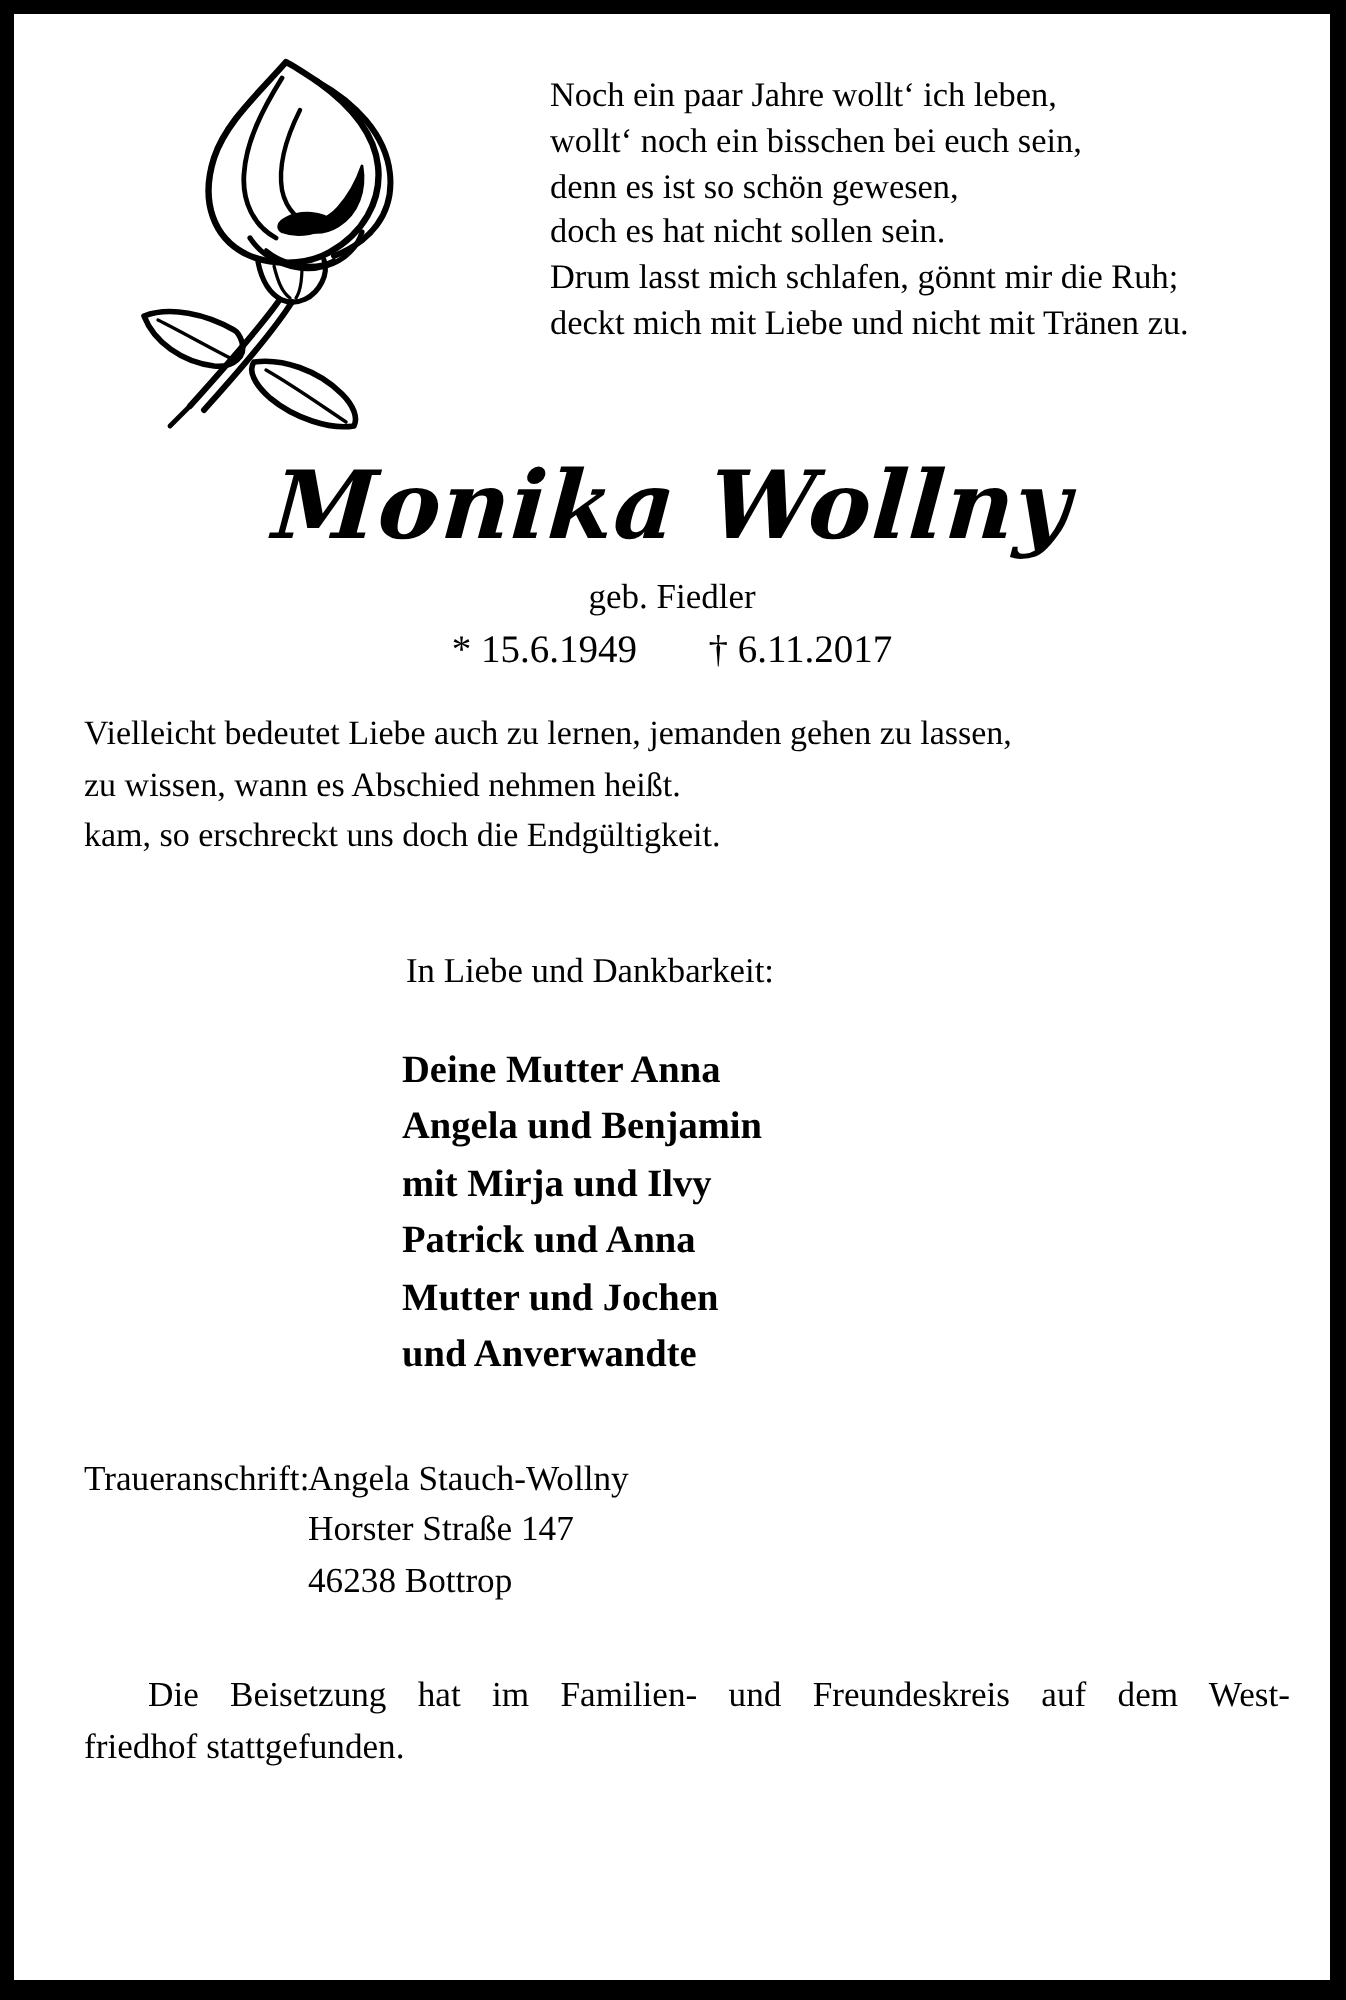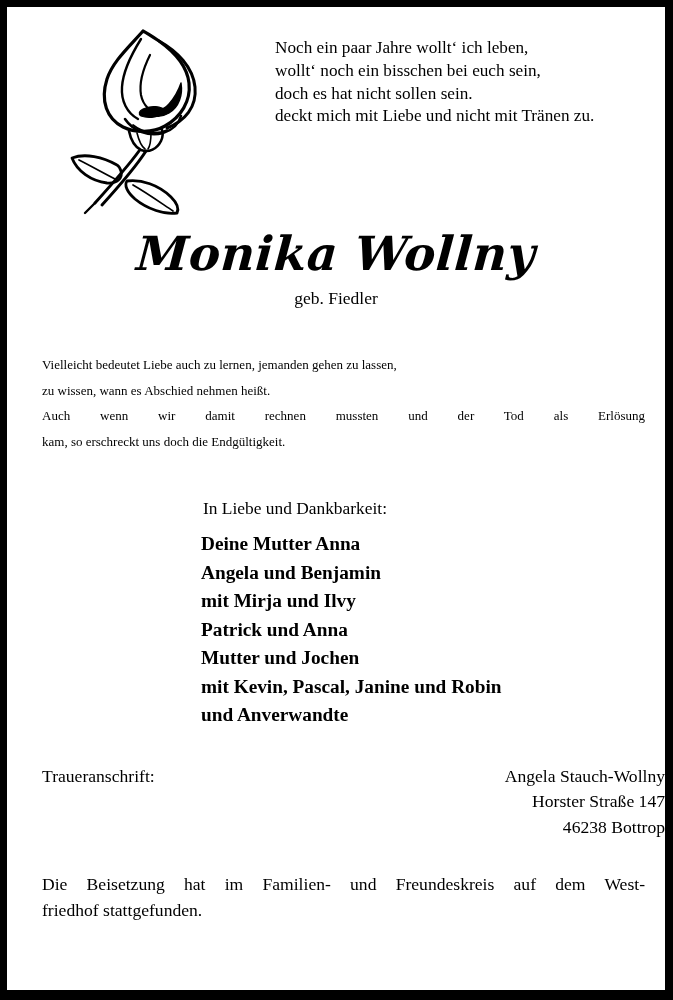--- a/index.html
+++ b/index.html
@@ -85,50 +85,49 @@
   .dates {
     display: block;
     font-size: 19.5px;
     line-height: 28px;
     margin-top: 2px;
   }
   .dates .gap { display: inline-block; width: 26px; }
 
   
   .body-text {
-    margin: 42px 20px 0 35px;
-    font-size: 13px;
+    margin: 14px 20px 0 35px;
+    font-size: 17px;
     line-height: 25.5px;
   }
   .body-text p { margin: 0; }
   .just { text-align: justify; }
   .just-last { text-align: left; }
 
   
   .dedication {
     margin: 42px 0 0 196px;
     font-size: 17.4px;
     line-height: 25px;
   }
   .family-list {
-    margin-top: 9px;
+    margin-top: 24px;
     margin-left: -2px;
     font-weight: bold;
     font-size: 19.3px;
     line-height: 28.5px;
   }
   .family-list .member { display: block; }
 
   
   .address-block {
     position: relative;
     margin: 34px 0 0 35px;
     font-size: 17.6px;
     line-height: 25.5px;
-    text-align: right;
   }
   .address-label {
     position: absolute;
     left: 0;
     top: 0;
   }
   .address-lines {
     margin-left: 112px;
   }
   .address-lines .addr { display: block; }
@@ -187,58 +186,65 @@
                    C110 194 92 188 80 178 C72 171 69 164 72 160 Z" stroke-width="2.8"></path>
           <path d="M78 164 C92 172 106 182 118 190" stroke-width="1.7"></path>
 
           <path d="M40 182 C36 186 33 189 30 192" stroke-width="2.4"></path>
         </svg>
       </div>
 
       <div class="poem">
         <span class="line">Noch ein paar Jahre wollt‘ ich leben,</span>
         <span class="line">wollt‘ noch ein bisschen bei euch sein,</span>
+        <span class="line">denn es ist so schön gewesen,</span>
         <span class="line">doch es hat nicht sollen sein.</span>
+        <span class="line">Drum lasst mich schlafen, gönnt mir die Ruh;</span>
         <span class="line">deckt mich mit Liebe und nicht mit Tränen zu.</span>
       </div>
     </div>
 
     <div class="name-block">
       <span class="deceased-name">Monika Wollny</span>
       <span class="maiden-name">geb. Fiedler</span>
+      <span class="dates">
+        <span>*</span>
+        <span>15.6.1949</span>
+        <span class="gap"></span>
+        <span>†</span>
+        <span>6.11.2017</span>
+      </span>
     </div>
 
     <div class="body-text">
       <p class="just-last">Vielleicht bedeutet Liebe auch zu lernen, jemanden gehen zu lassen,</p>
       <p class="just-last">zu wissen, wann es Abschied nehmen heißt.</p>
-      <p class="just" style="text-align-last: justify;">Auch wenn wir damit rechnen mussten und der Tod als Erlösung</p>
       <p class="just-last">kam, so erschreckt uns doch die Endgültigkeit.</p>
     </div>
 
     <div class="dedication">
       <div>In Liebe und Dankbarkeit:</div>
       <div class="family-list">
         <span class="member">Deine Mutter Anna</span>
         <span class="member">Angela und Benjamin</span>
         <span class="member">mit Mirja und Ilvy</span>
         <span class="member">Patrick und Anna</span>
         <span class="member">Mutter und Jochen</span>
-        <span class="member">mit Kevin, Pascal, Janine und Robin</span>
         <span class="member">und Anverwandte</span>
       </div>
     </div>
 
     <div class="address-block">
       <span class="address-label">Traueranschrift:</span>
       <div class="address-lines">
         <span class="addr">Angela Stauch-Wollny</span>
         <span class="addr">Horster Straße 147</span>
         <span class="addr">46238 Bottrop</span>
       </div>
     </div>
 
     <div class="closing">
-      <p class="just" style="text-align-last: justify;">Die Beisetzung hat im Familien- und Freundeskreis auf dem West-</p>
+      <p class="just" style="text-align-last: justify; margin-left: 32px;">Die Beisetzung hat im Familien- und Freundeskreis auf dem West-</p>
       <p class="just-last">friedhof stattgefunden.</p>
     </div>
 
   </div>
 </div>
 
 </body></html>

